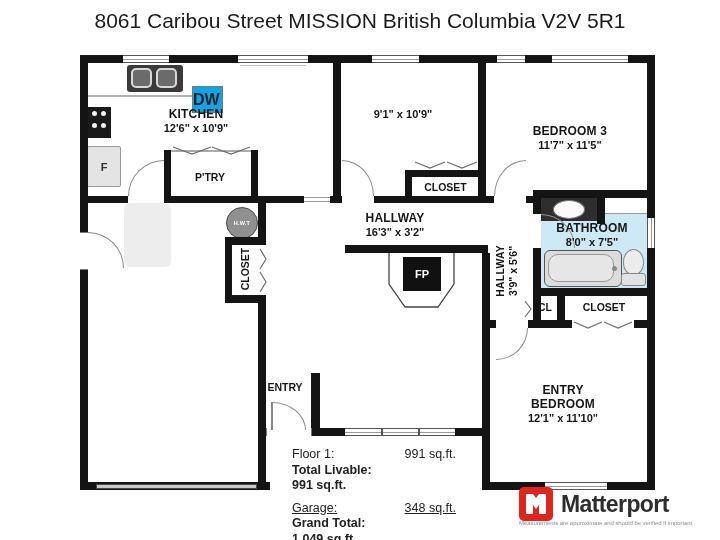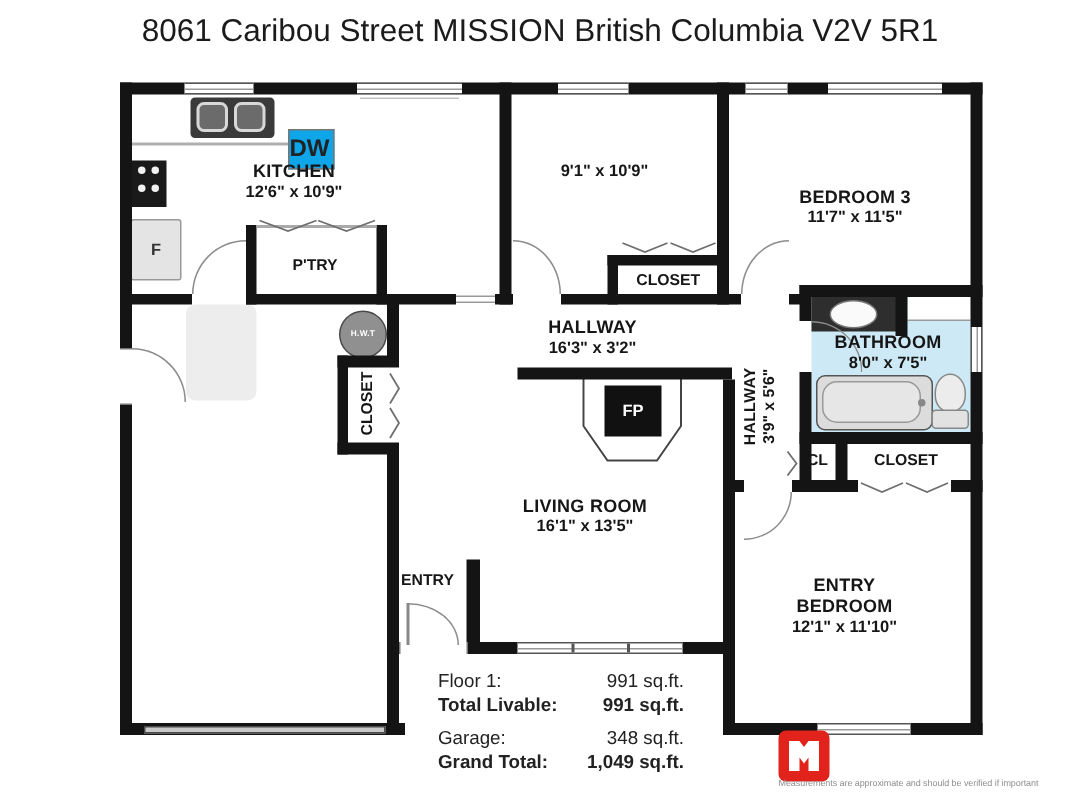--- a/index.html
+++ b/index.html
@@ -19,22 +19,22 @@
   .arc.br{border-bottom:1.3px solid #8c8c8c;border-right:1.3px solid #8c8c8c;border-radius:0 0 100% 0;}
   .room-label{position:absolute;text-align:center;color:#161616;line-height:1.18;}
   .rn{font-size:12px;font-weight:700;letter-spacing:0.2px;}
   .rd{font-size:11px;font-weight:700;margin-top:1px;}
   .tag{position:absolute;text-align:center;font-size:10.5px;font-weight:700;color:#161616;}
   .vert{transform:rotate(-90deg);}
   .gdoor{position:absolute;background:#c9c9c9;border:1px solid #4a4a4a;box-sizing:border-box;}
   .burner{position:absolute;width:5px;height:5px;border-radius:50%;background:#f2f2f2;}
   .totals{position:absolute;left:292px;top:447px;width:164px;font-size:12.5px;color:#222;}
   .trow{display:flex;justify-content:space-between;line-height:15.5px;}
-  .trow.bold{font-weight:700;}
-  .trow.gapa{margin-top:7px;}
+  .trow.bold{font-weight:700;flex-direction:column;}
+  .trow.gapa{margin-top:7px;text-decoration:underline;}
   .logo{position:absolute;left:518px;top:486px;display:flex;align-items:center;}
   .logo-text{font-size:23px;font-weight:700;color:#2d2d2d;letter-spacing:-0.6px;margin-left:7px;}
   .tagline{position:absolute;left:519px;top:520px;font-size:6px;color:#8f8f8f;white-space:nowrap;letter-spacing:-0.05px;}
 </style>
 </head>
 <body>
 
 <div class="screen">
 
   <div class="title">8061 Caribou Street MISSION British Columbia V2V 5R1</div>
@@ -181,24 +181,20 @@
     <div class="rd">16'3" x 3'2"</div>
   </div>
   <div class="room-label vert" style="left:460px;top:258px;width:94px;">
     <div class="rn" style="font-size:10.5px;">HALLWAY</div>
     <div class="rd" style="font-size:10.5px;">3'9" x 5'6"</div>
   </div>
   <div class="room-label" style="left:537px;top:221px;width:110px;">
     <div class="rn">BATHROOM</div>
     <div class="rd">8'0" x 7'5"</div>
   </div>
-  <div class="room-label" style="left:330px;top:330px;width:120px;">
-    <div class="rn">LIVING ROOM</div>
-    <div class="rd">16'1" x 13'5"</div>
-  </div>
   <div class="room-label" style="left:523px;top:383px;width:80px;">
     <div class="rn">ENTRY BEDROOM</div>
     <div class="rd">12'1" x 11'10"</div>
   </div>
 
   <div class="tag" style="left:168px;top:171px;width:84px;">P'TRY</div>
   <div class="tag" style="left:250px;top:381px;width:70px;">ENTRY</div>
   <div class="tag" style="left:405px;top:181px;width:81px;">CLOSET</div>
   <div class="tag vert" style="left:215px;top:263px;width:60px;">CLOSET</div>
   <div class="tag" style="left:565px;top:301px;width:78px;">CLOSET</div>
@@ -221,16 +217,17 @@
       <span>Grand Total:</span>
       <span>1,049 sq.ft.</span>
     </div>
   </div>
 
   <div class="logo">
     <svg width="36" height="36" viewBox="0 0 36 36">
       <rect x="1" y="1" width="34" height="34" rx="5" fill="#e2231b"></rect>
       <path d="M8 8 L15 8 L18 12 L21 8 L28 8 L28 28 L21 28 L21 19 L18 23 L15 19 L15 28 L8 28 Z" fill="#ffffff"></path>
     </svg>
+    <span class="logo-text">Matterport</span>
   </div>
   <div class="tagline">Measurements are approximate and should be verified if important</div>
 
 </div>
 
 </body></html>

